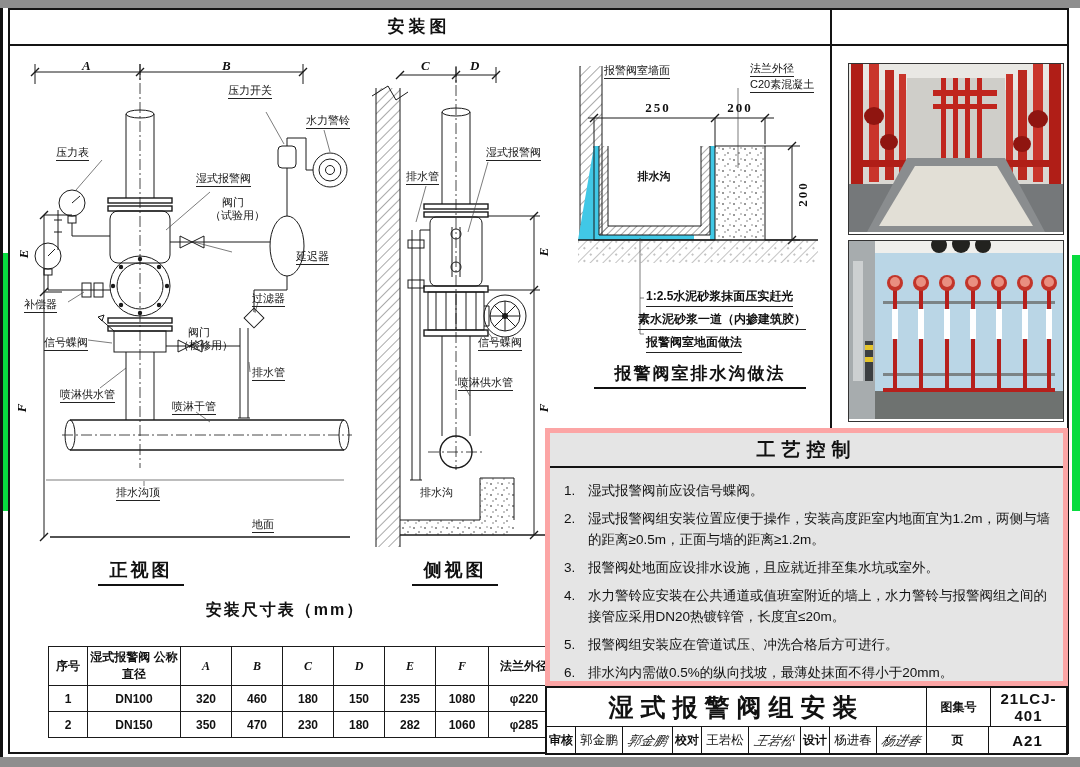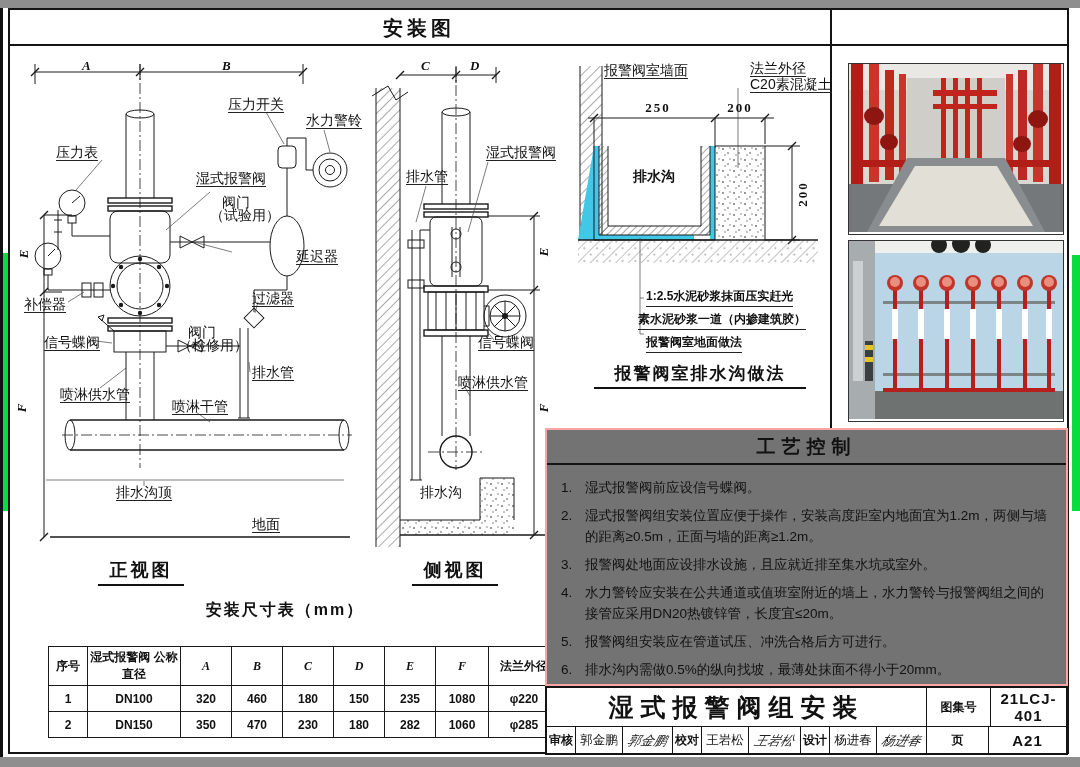--- a/index.html
+++ b/index.html
@@ -1,37 +1,37 @@
 <!DOCTYPE html>
 <html><head>
 <meta charset="utf-8">
 <style>
   html,body{margin:0;padding:0;background:#777;}
   .stage{position:relative;width:1080px;height:767px;background:#fff;overflow:hidden;
          font-family:"Liberation Sans","DejaVu Sans",sans-serif;color:#111;}
   .abs{position:absolute;}
   .gray-strip{background:#8e8e8e;}
   .page{border:2.5px solid #141414;background:#fff;}
-  .hdr{font-size:20px;font-weight:bold;text-align:center;letter-spacing:4px;}
+  .hdr{font-size:17px;font-weight:bold;text-align:center;letter-spacing:4px;}
   .vline{border-left:2.5px solid #141414;}
   .hline{border-top:2.5px solid #141414;}
-  .lbl{font-size:14px;line-height:13px;white-space:nowrap;}
+  .lbl{font-size:11px;line-height:13px;white-space:nowrap;}
   .ul{border-bottom:1px solid #222;padding-bottom:1px;}
   .dimletter{font-family:"Liberation Serif","DejaVu Serif",serif;font-style:italic;font-weight:bold;font-size:13px;}
   .dimnum{font-family:"Liberation Serif","DejaVu Serif",serif;font-weight:bold;font-size:13px;letter-spacing:2px;text-align:center;}
   .rot{transform:rotate(-90deg);transform-origin:center;}
   .cap{font-size:18px;font-weight:bold;letter-spacing:3px;text-align:center;
        border-bottom:2px solid #111;padding-bottom:2px;}
   .tbl-title{font-size:16px;font-weight:bold;text-align:center;letter-spacing:2px;}
   table.dim{border-collapse:collapse;margin-top:20px;}
   table.dim th,table.dim td{border:1.5px solid #1a1a1a;text-align:center;font-size:12px;padding:0 2px;}
   table.dim th{font-weight:bold;height:38px;}
   table.dim td{height:25px;font-weight:bold;}
   .serifcell{font-family:"Liberation Serif","DejaVu Serif",serif;font-style:italic;font-size:13px;}
-  .pc-box{border:2px solid #fca5a5;background:#737373;box-sizing:border-box;}
+  .pc-box{border:5px solid #fca5a5;background:#e5e5e5;box-sizing:border-box;}
   .pc-title{font-size:19px;font-weight:bold;text-align:center;letter-spacing:6px;
             padding:4px 0 3px 0;border-bottom:2px solid #141414;}
   .pc-notes{padding:12px 10px 0 14px;}
   .note{display:flex;margin-bottom:7px;font-size:13.5px;line-height:21px;}
   .note-num{flex:0 0 24px;}
   .note-text{flex:1;}
   .tb{border:2px solid #141414;box-sizing:border-box;background:#fff;}
   .tb-row{display:flex;box-sizing:border-box;}
   .tb-cell{box-sizing:border-box;border-right:1.5px solid #141414;display:flex;
            align-items:center;justify-content:center;overflow:hidden;text-align:center;}
@@ -168,21 +168,21 @@
       <g class="thin">
         <path d="M88,110L62,140 M252,62L270,94 M310,80L316,102 M286,206L290,200
                  M196,142L152,180 M218,202L180,192 M244,252L241,263 M236,322L235,312
                  M54,252L70,242 M74,290L98,293 M180,292L177,296 M86,338L112,318
                  M182,362L196,372 M130,436L130,431"></path>
       </g>
     </svg>
   </div>
 
   <span class="abs lbl ul" style="left:56px;top:146px">压力表</span>
-  <span class="abs lbl ul" style="left:228px;top:98px">压力开关</span>
+  <span class="abs lbl ul" style="left:228px;top:84px">压力开关</span>
   <span class="abs lbl ul" style="left:306px;top:114px">水力警铃</span>
   <span class="abs lbl ul" style="left:196px;top:172px">湿式报警阀</span>
   <span class="abs lbl" style="left:222px;top:196px">阀门</span>
   <span class="abs lbl" style="left:210px;top:209px">（试验用）</span>
   <span class="abs lbl ul" style="left:296px;top:250px">延迟器</span>
   <span class="abs lbl ul" style="left:252px;top:292px">过滤器</span>
   <span class="abs lbl ul" style="left:24px;top:298px">补偿器</span>
   <span class="abs lbl ul" style="left:44px;top:336px">信号蝶阀</span>
   <span class="abs lbl" style="left:188px;top:326px">阀门</span>
   <span class="abs lbl" style="left:178px;top:339px">（检修用）</span>

